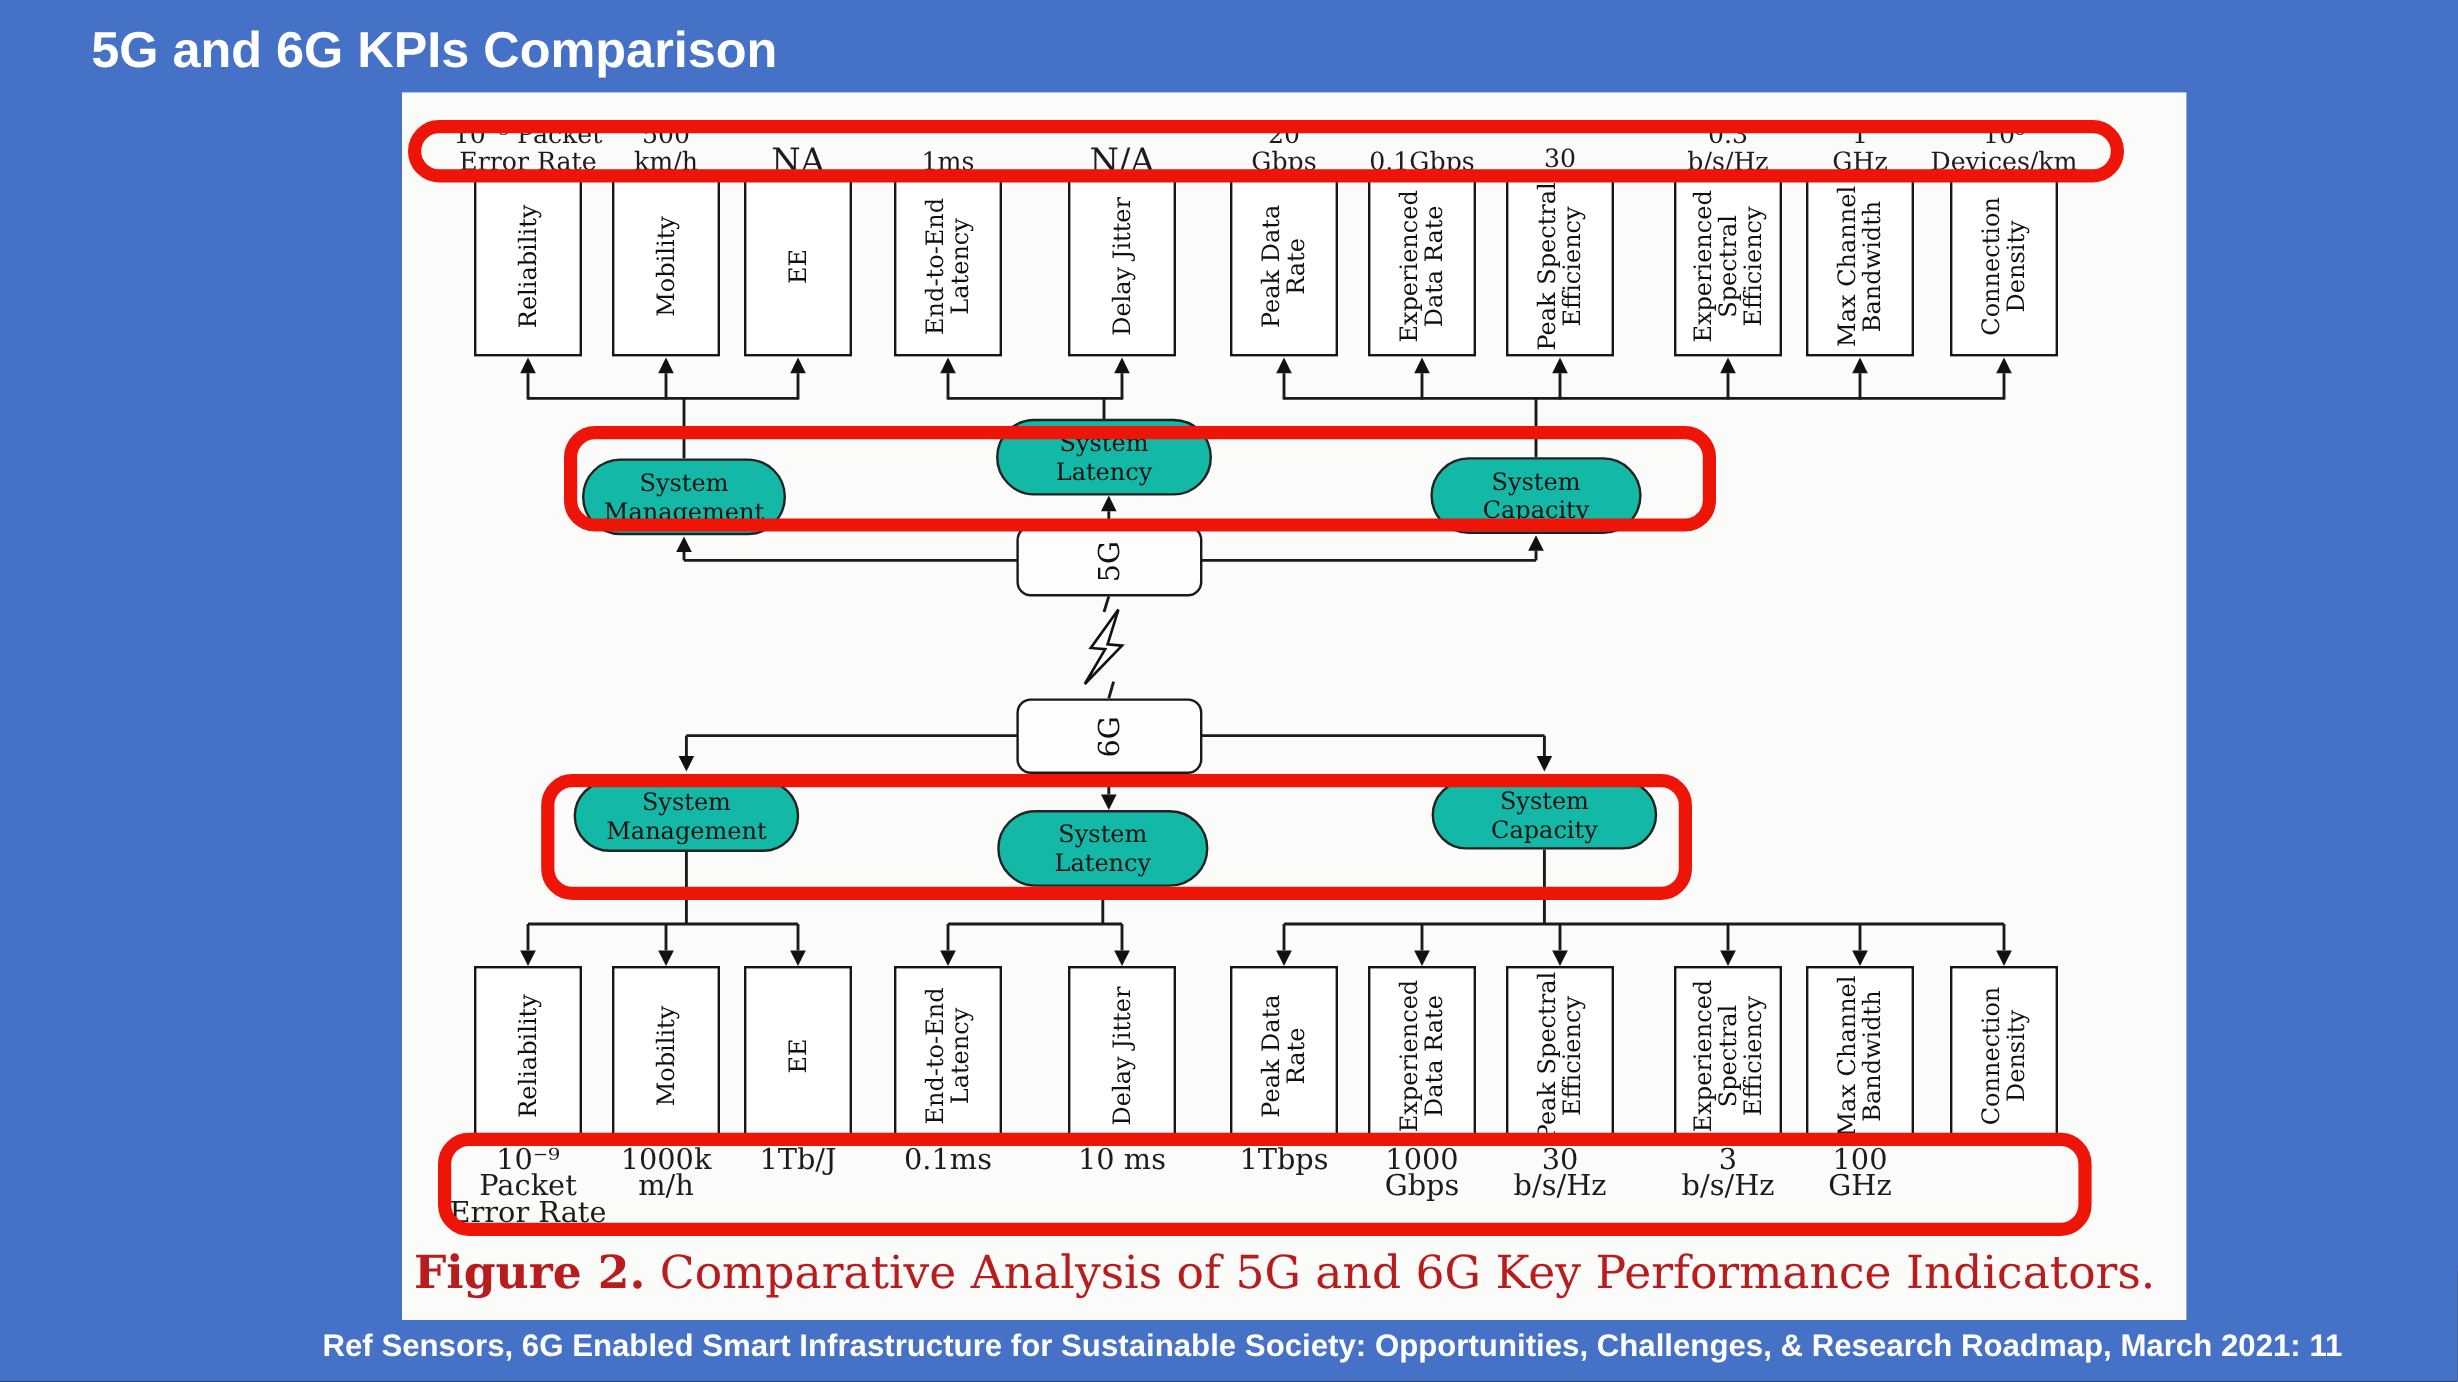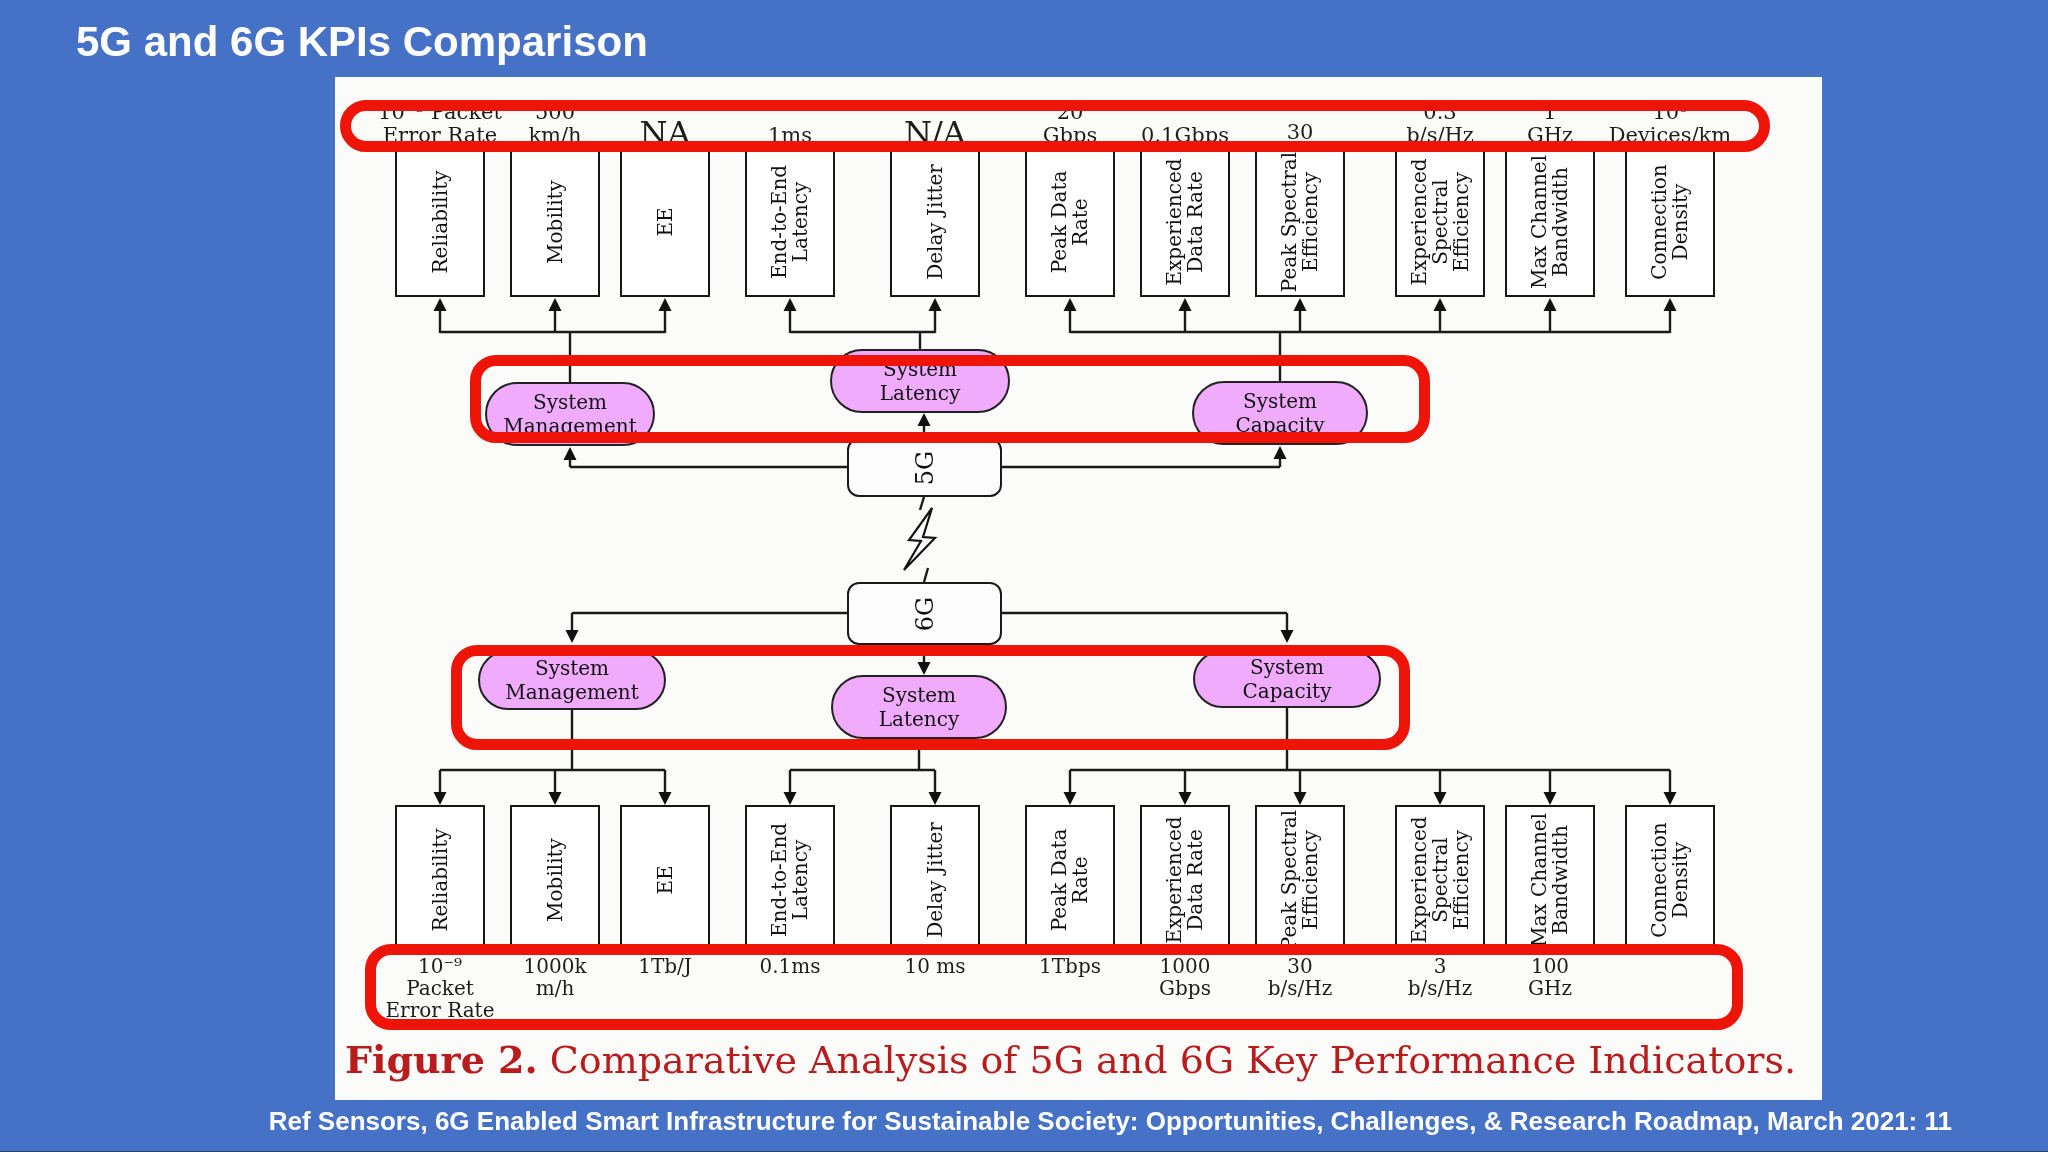--- a/index.html
+++ b/index.html
@@ -5,30 +5,30 @@
   html,body{margin:0;padding:0;background:#2c3e63;}
   .slide{position:relative;width:2048px;height:1151px;background:#4571c7;overflow:hidden;
          font-family:"DejaVu Serif",serif;}
   .title{position:absolute;left:76px;top:18px;font-family:"Liberation Sans",sans-serif;
          font-weight:bold;font-size:42px;color:#ffffff;}
   .panel{position:absolute;left:335px;top:77px;width:1487px;height:1023px;background:#fbfbfa;}
   #connectors{position:absolute;left:0;top:0;z-index:1;}
   .val{position:absolute;width:150px;display:flex;flex-direction:column;align-items:center;
        text-align:center;color:#1c1c1c;z-index:2;font-size:21px;line-height:23px;}
   .val-top{top:24px;height:46px;justify-content:flex-end;}
-  .val-bottom{top:878px;height:72px;justify-content:flex-start;font-size:20px;line-height:22px;}
-  .val.xl{font-size:32px;line-height:27px;}
+  .val-bottom{top:878px;height:72px;justify-content:flex-start;font-size:24px;line-height:22px;}
+  .val.xl{font-size:28px;line-height:27px;}
   .kbox{position:absolute;width:90px;height:150px;background:#ffffff;border:2.5px solid #161616;
         box-sizing:border-box;z-index:2;}
   .rot{position:absolute;left:50%;top:50%;transform:translate(-50%,-50%) rotate(-90deg);
        white-space:pre;text-align:center;font-size:20px;line-height:21px;color:#111;}
   .node{position:absolute;background:#fdfdfd;border:2.4px solid #1a1a1a;border-radius:12px;
         box-sizing:border-box;z-index:2;}
   .node .rot{font-size:24px;}
-  .oval{position:absolute;background:#f0abfc;border:2.2px solid #222;border-radius:34px;
+  .oval{position:absolute;background:#14b8a6;border:2.2px solid #222;border-radius:34px;
         display:flex;align-items:center;justify-content:center;text-align:center;
         white-space:pre-line;font-size:20px;line-height:24px;color:#111;
         box-sizing:border-box;z-index:2;}
   .ov-sm-t{left:150px;top:305px;width:170px;height:64px;}
   .ov-sl-t{left:495px;top:272px;width:180px;height:64px;}
   .ov-sc-t{left:857px;top:304px;width:176px;height:64px;}
   .ov-sm-b{left:143px;top:573px;width:188px;height:60px;}
   .ov-sl-b{left:496px;top:598px;width:176px;height:64px;}
   .ov-sc-b{left:858px;top:573px;width:188px;height:58px;}
   .node-5g{left:512px;top:361px;width:155px;height:59px;}

